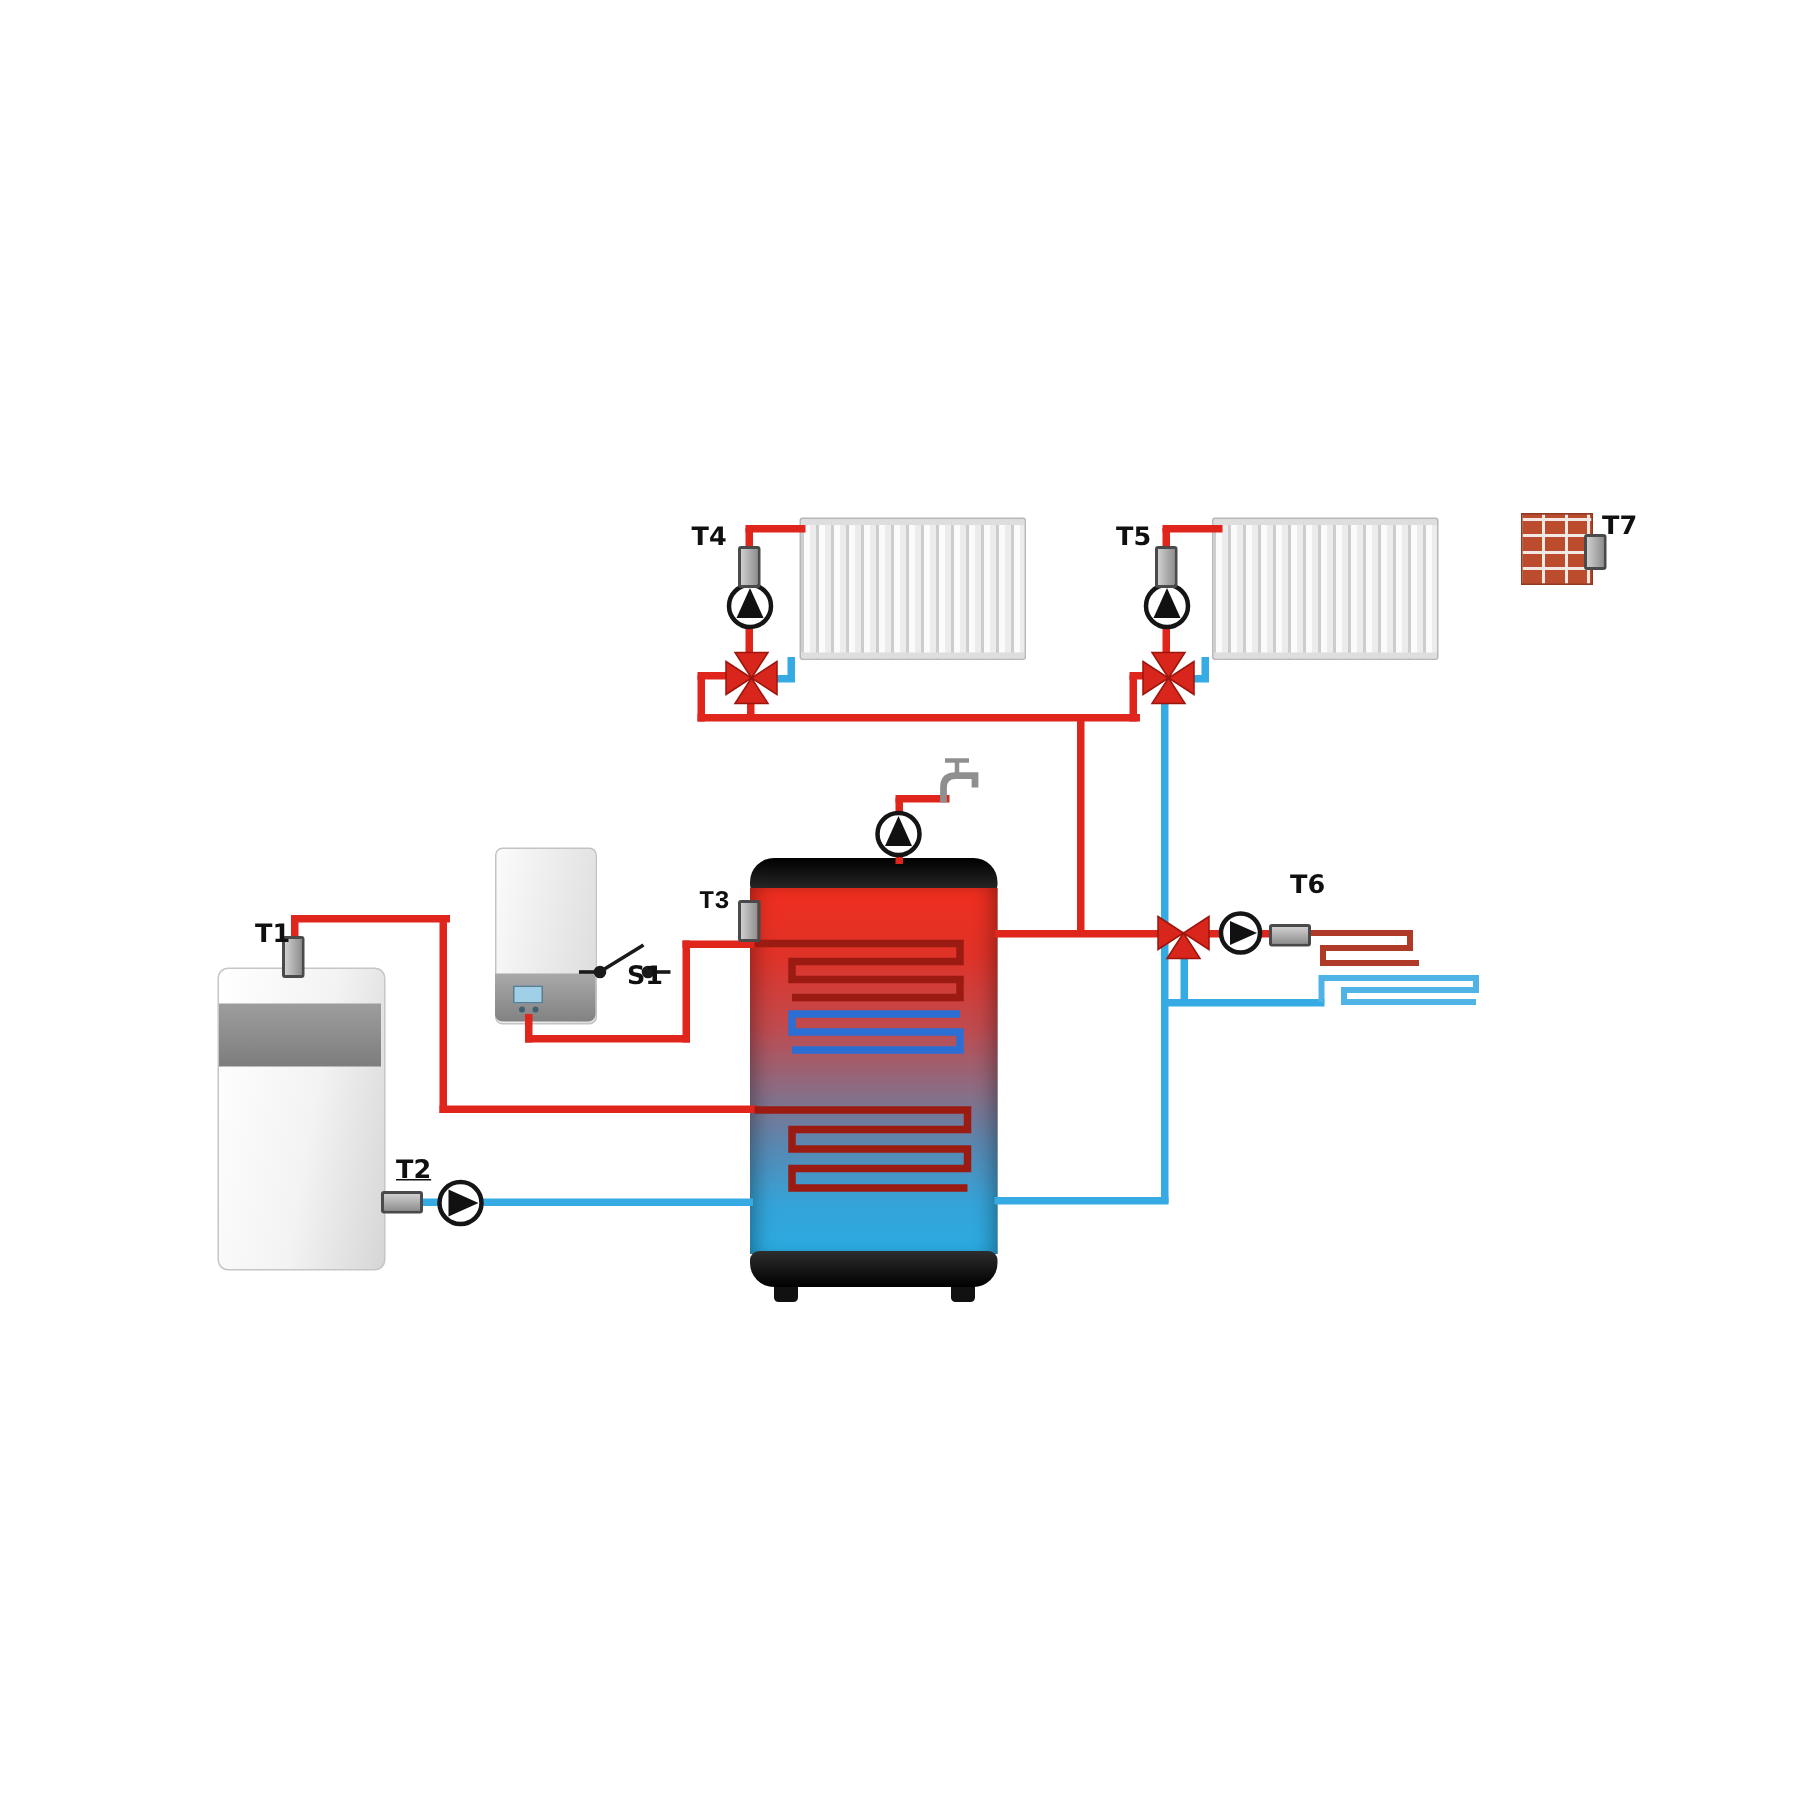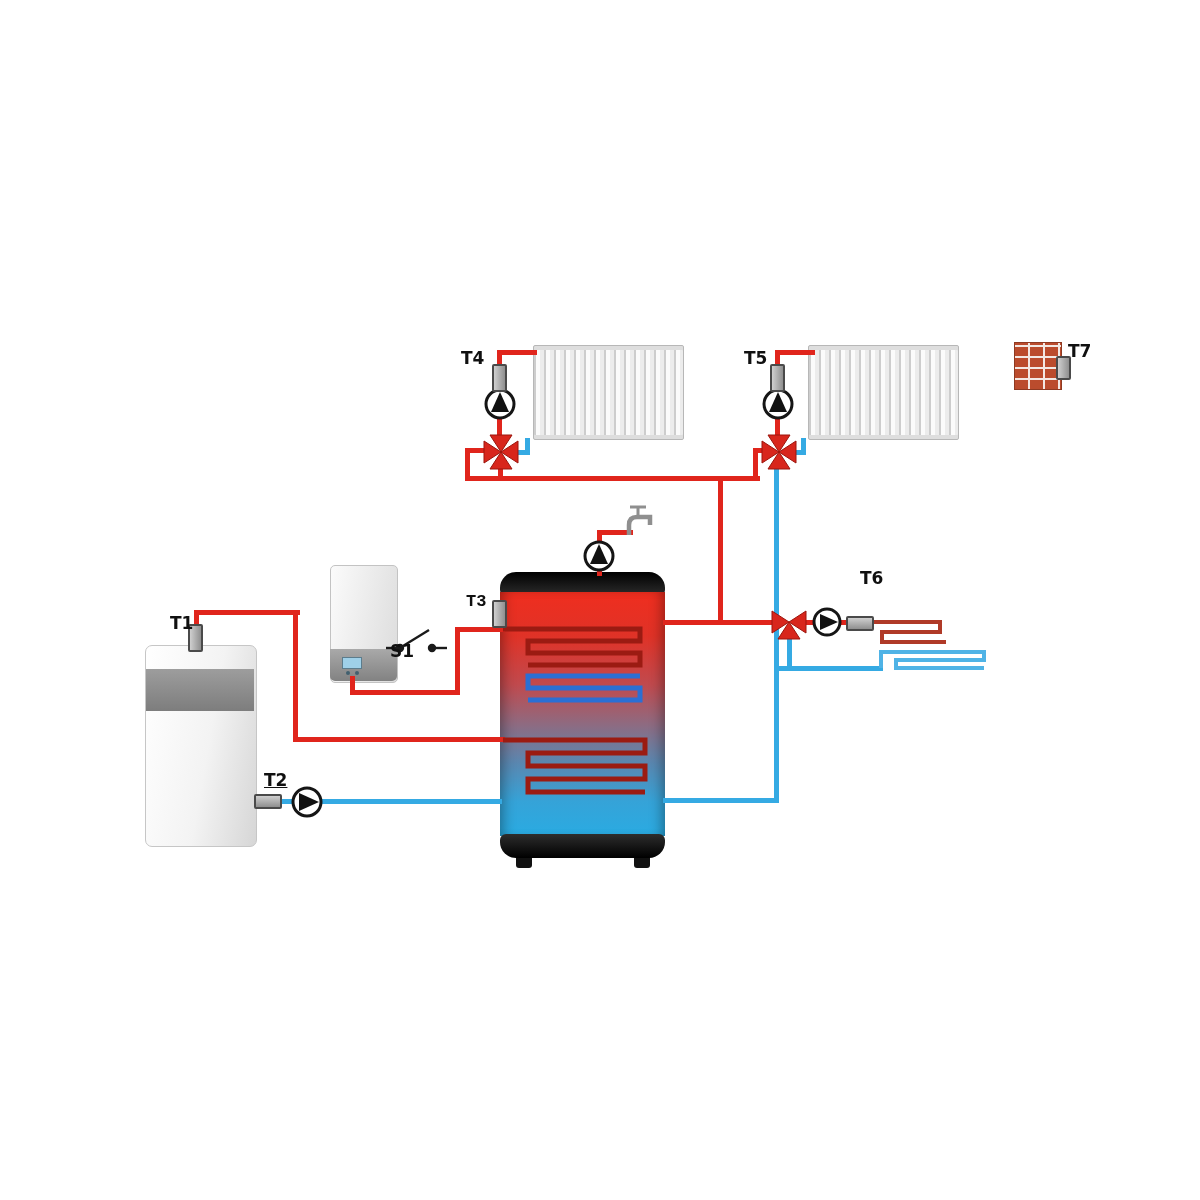--- a/index.html
+++ b/index.html
@@ -190,17 +190,17 @@
   <div class="sensor-v" style="left:492px;top:364px;"></div>
   <div class="sensor-v" style="left:770px;top:364px;"></div>
   <div class="sensor-h" style="left:846px;top:616px;"></div>
   <div class="sensor-v" style="left:1056px;top:356px;height:20px;"></div>
 
   <div class="lbl" style="left:170px;top:613px;">T1</div>
   <div class="lbl" style="left:264px;top:770px;text-decoration:underline;">T2</div>
   <div class="lbl" style="left:466px;top:592px;font-family:Liberation Mono, monospace;">T3</div>
   <div class="lbl" style="left:461px;top:348px;">T4</div>
   <div class="lbl" style="left:744px;top:348px;">T5</div>
-  <div class="lbl" style="left:860px;top:568px;">T6</div>
+  <div class="lbl" style="left:860px;top:580px;">T6</div>
   <div class="lbl" style="left:1068px;top:341px;">T7</div>
-  <div class="lbl" style="left:390px;top:641px;">S1</div>
+  <div class="lbl" style="left:418px;top:641px;">S1</div>
 
 </div>
 
 </body></html>

